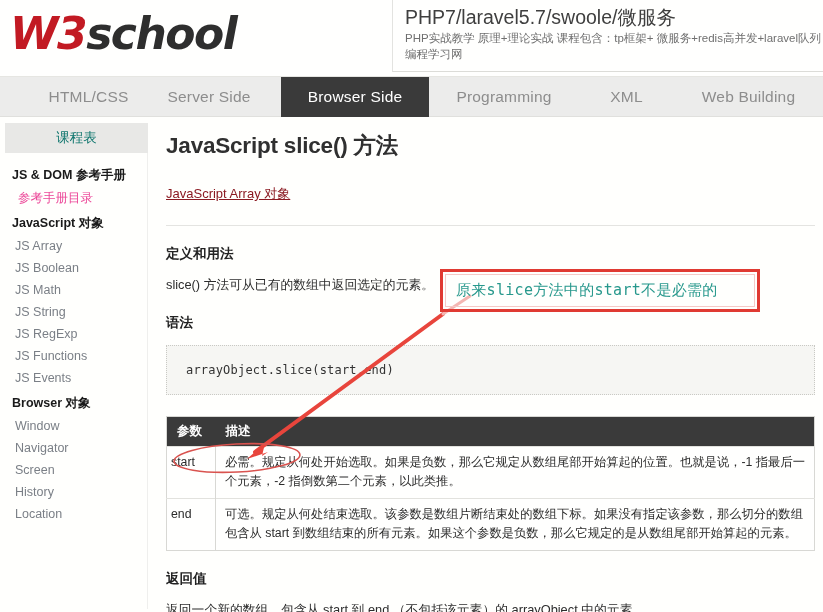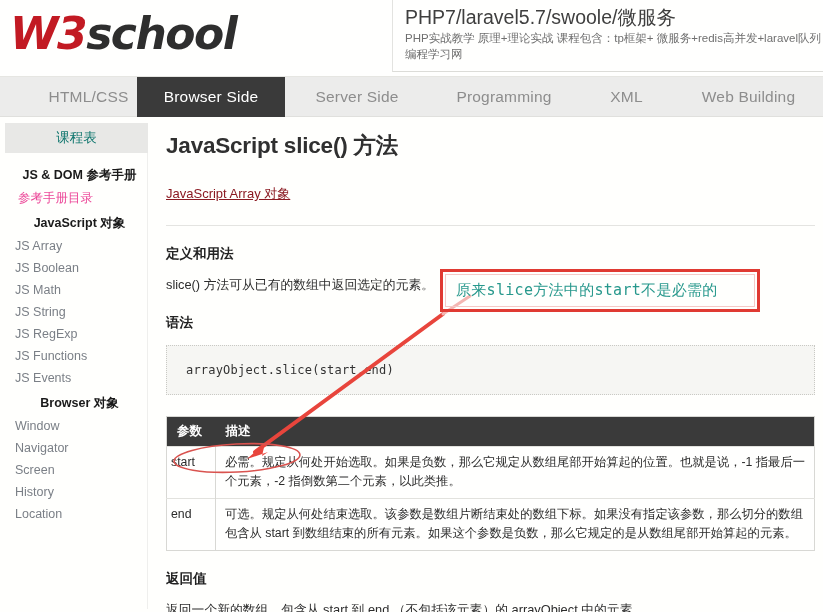--- a/index.html
+++ b/index.html
@@ -132,21 +132,20 @@
     white-space: nowrap;
     font-family: "Liberation Sans", sans-serif;
   }
   .sb-item.group {
     color: #1a1a1a;
     font-weight: bold;
     padding-left: 7px;
     padding-top: 6px;
     padding-bottom: 4px;
     font-size: 12.5px;
-    text-align: center;
   }
   .sb-item.sub {
     color: #ec4899;
     padding-left: 13px;
   }
 
   
   .main {
     flex: 1 1 auto;
     padding: 0 8px 0 13px;
@@ -285,22 +284,22 @@
     <div class="logo"><span class="w3">W3</span><span>school</span></div>
 
     <div class="ad-box">
       <div class="ad-title">PHP7/laravel5.7/swoole/微服务</div>
       <div class="ad-desc">PHP实战教学 原理+理论实战 课程包含：tp框架+ 微服务+redis高并发+laravel队列 编程学习网</div>
     </div>
   </div>
 
   <div class="navbar" id="navbar">
       <div class="nav-tab" style="width: 137px; padding-left: 40px;">HTML/CSS</div>
+      <div class="nav-tab" style="width: 144px;">Server Side</div>
       <div class="nav-tab active" style="width: 148px;">Browser Side</div>
-      <div class="nav-tab" style="width: 144px;">Server Side</div>
       <div class="nav-tab" style="width: 150px;">Programming</div>
       <div class="nav-tab" style="width: 95px;">XML</div>
       <div class="nav-tab" style="width: 149px;">Web Building</div>
     </div>
 
   <div class="body-wrap">
 
     <div class="sidebar">
       <div class="sidebar-head">课程表</div>
       <div class="sidebar-list" id="sidebar-list">

